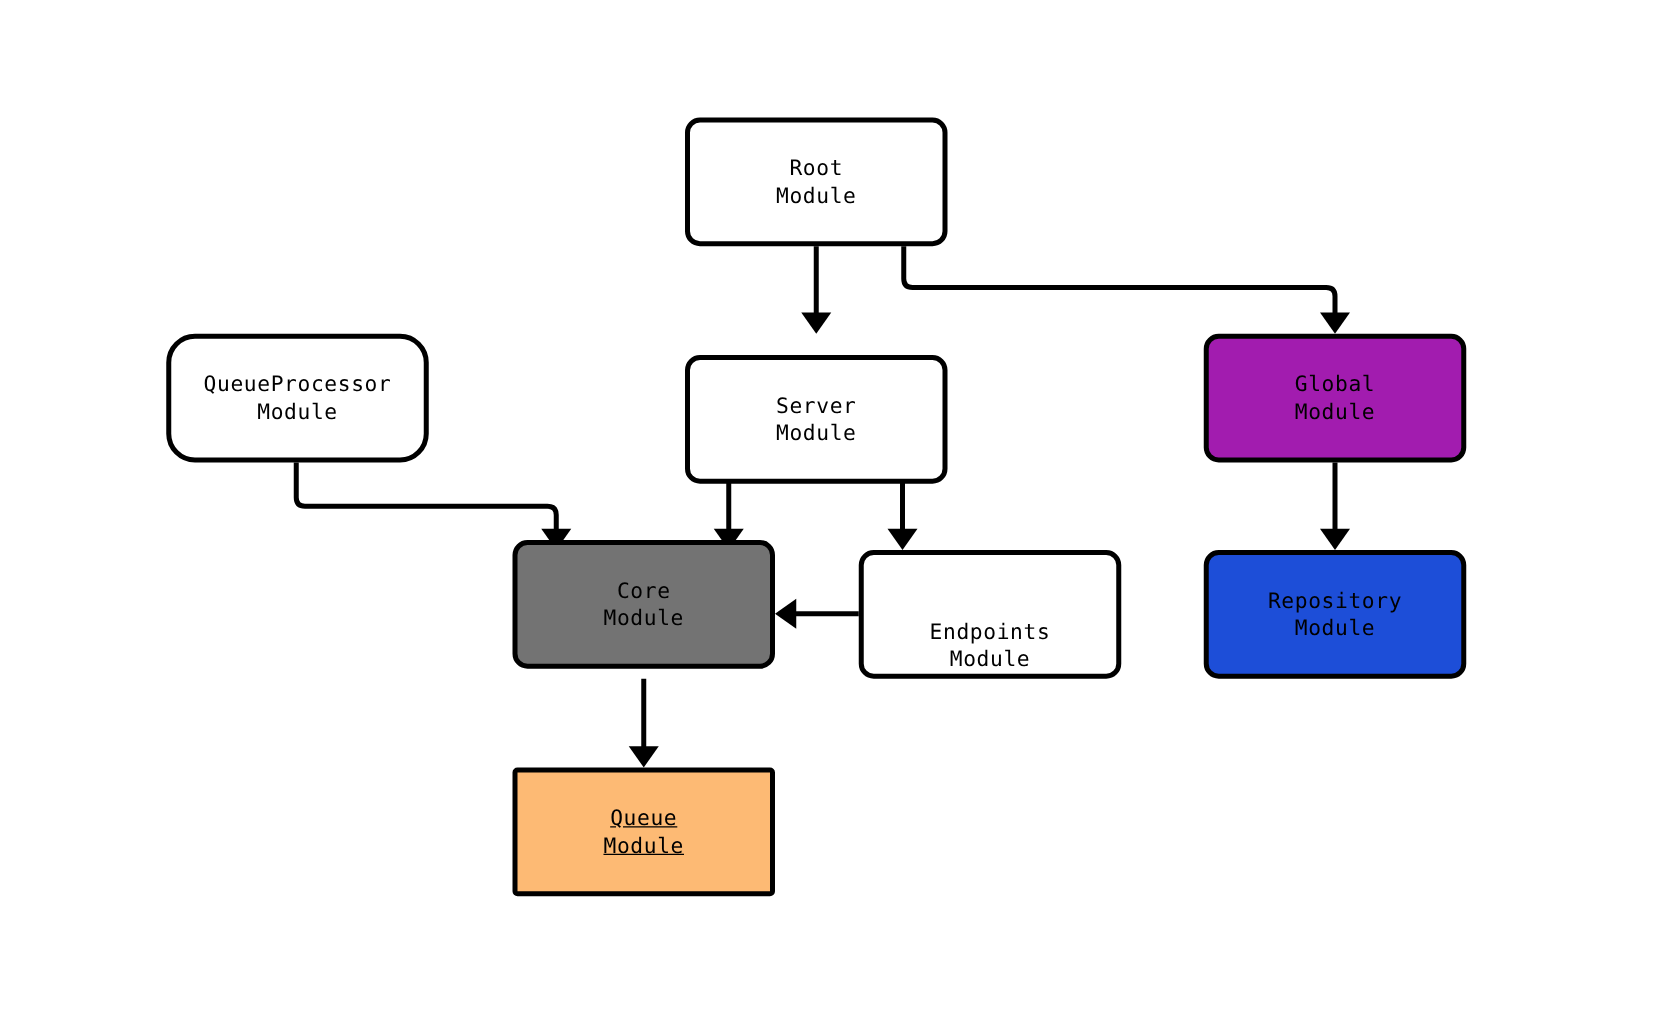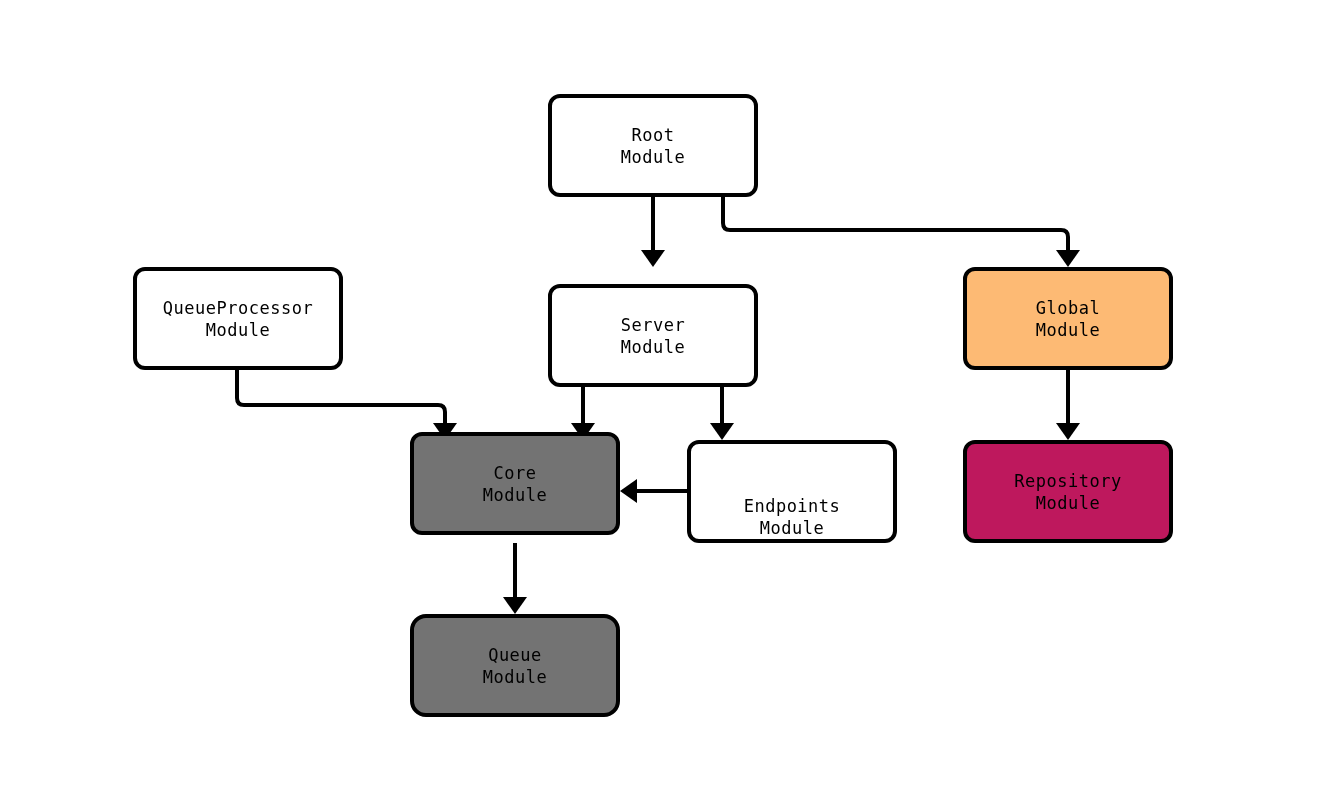--- a/index.html
+++ b/index.html
@@ -83,43 +83,43 @@
         <path d="M 515 543 L 515 600" fill="none" stroke="#000000" stroke-width="4" stroke-linecap="butt" stroke-linejoin="round"></path>
         <polygon points="503,597 527,597 515,614" fill="#000000"></polygon>
       </g>
     </svg>
 
   <div id="node-layer">
       <div class="node" style="left: 548px; top: 94px; width: 210px; height: 103px; border-color: rgb(0, 0, 0); background: rgb(255, 255, 255); border-width: 4px; border-radius: 12px;">
         <div class="node-label">Root
 Module</div>
       </div>
-      <div class="node" style="left: 133px; top: 267px; width: 210px; height: 103px; border-color: rgb(0, 0, 0); background: rgb(255, 255, 255); border-width: 4px; border-radius: 12px;">
+      <div class="node" style="left: 133px; top: 267px; width: 210px; height: 103px; border-color: rgb(0, 0, 0); background: rgb(255, 255, 255); border-width: 4px; border-radius: 23px;">
         <div class="node-label">QueueProcessor
 Module</div>
       </div>
       <div class="node" style="left: 548px; top: 267px; width: 210px; height: 103px; border-color: rgb(0, 0, 0); background: rgb(255, 255, 255); border-width: 4px; border-radius: 12px; margin-top: 17px;">
         <div class="node-label">Server
 Module</div>
       </div>
-      <div class="node" style="left: 963px; top: 267px; width: 210px; height: 103px; border-color: rgb(0, 0, 0); background: #fdba74; border-width: 4px; border-radius: 12px;">
+      <div class="node" style="left: 963px; top: 267px; width: 210px; height: 103px; border-color: rgb(0, 0, 0); background: #a21caf; border-width: 4px; border-radius: 12px;">
         <div class="node-label">Global
 Module</div>
       </div>
       <div class="node" style="left: 410px; top: 432px; width: 210px; height: 103px; border-color: rgb(0, 0, 0); background: #737373; border-width: 4px; border-radius: 12px;">
         <div class="node-label">Core
 Module</div>
       </div>
       <div class="node" style="left: 687px; top: 440px; width: 210px; height: 103px; border-color: rgb(0, 0, 0); background: rgb(255, 255, 255); border-width: 4px; border-radius: 12px; align-items: flex-end;">
         <div class="node-label">Endpoints
 Module</div>
       </div>
-      <div class="node" style="left: 963px; top: 440px; width: 210px; height: 103px; border-color: rgb(0, 0, 0); background: #be185d; border-width: 4px; border-radius: 12px;">
+      <div class="node" style="left: 963px; top: 440px; width: 210px; height: 103px; border-color: rgb(0, 0, 0); background: #1d4ed8; border-width: 4px; border-radius: 12px;">
         <div class="node-label">Repository
 Module</div>
       </div>
-      <div class="node" style="left: 410px; top: 614px; width: 210px; height: 103px; border-color: rgb(0, 0, 0); background: #737373; border-width: 4px; border-radius: 16px;">
+      <div class="node" style="left: 410px; top: 614px; width: 210px; height: 103px; border-color: rgb(0, 0, 0); background: #fdba74; border-width: 4px; border-radius: 4px; text-decoration: underline;">
         <div class="node-label">Queue
 Module</div>
       </div>
     </div>
 
 </div>
 
 </body></html>

